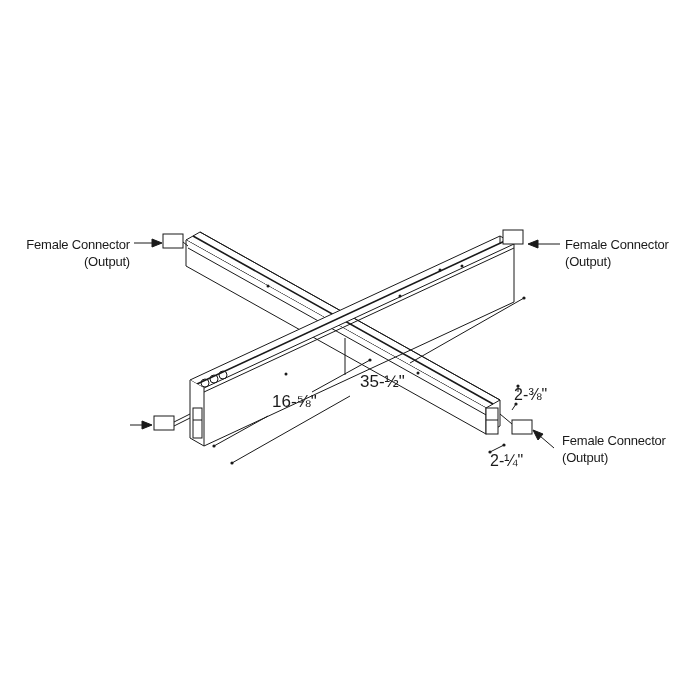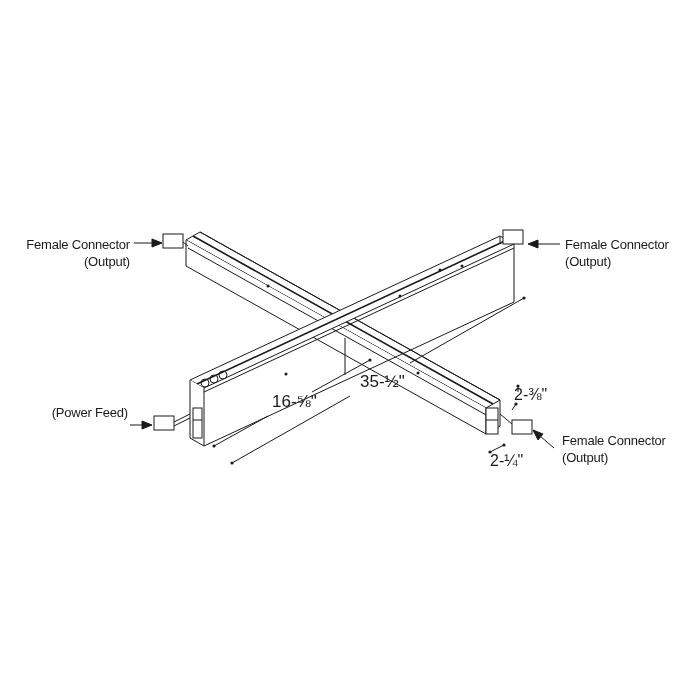--- a/index.html
+++ b/index.html
@@ -110,21 +110,20 @@
 
   <div class="lbl right" style="left:2px;top:236px;width:128px;">
     <div>Female Connector</div>
     <div>(Output)</div>
   </div>
   <div class="lbl" style="left:565px;top:236px;">
     <div>Female Connector</div>
     <div>(Output)</div>
   </div>
   <div class="lbl right" style="left:2px;top:404px;width:126px;">
-    <div>(Power Feed)</div>
   </div>
   <div class="lbl" style="left:562px;top:432px;">
     <div>Female Connector</div>
     <div>(Output)</div>
   </div>
 
   <div class="dim" style="left:272px;top:392px;">16-⅝"</div>
   <div class="dim" style="left:360px;top:372px;">35-½"</div>
   <div class="dim" style="left:514px;top:386px;font-size:16px;">2-⅜"</div>
   <div class="dim" style="left:490px;top:452px;font-size:16px;">2-¼"</div>

